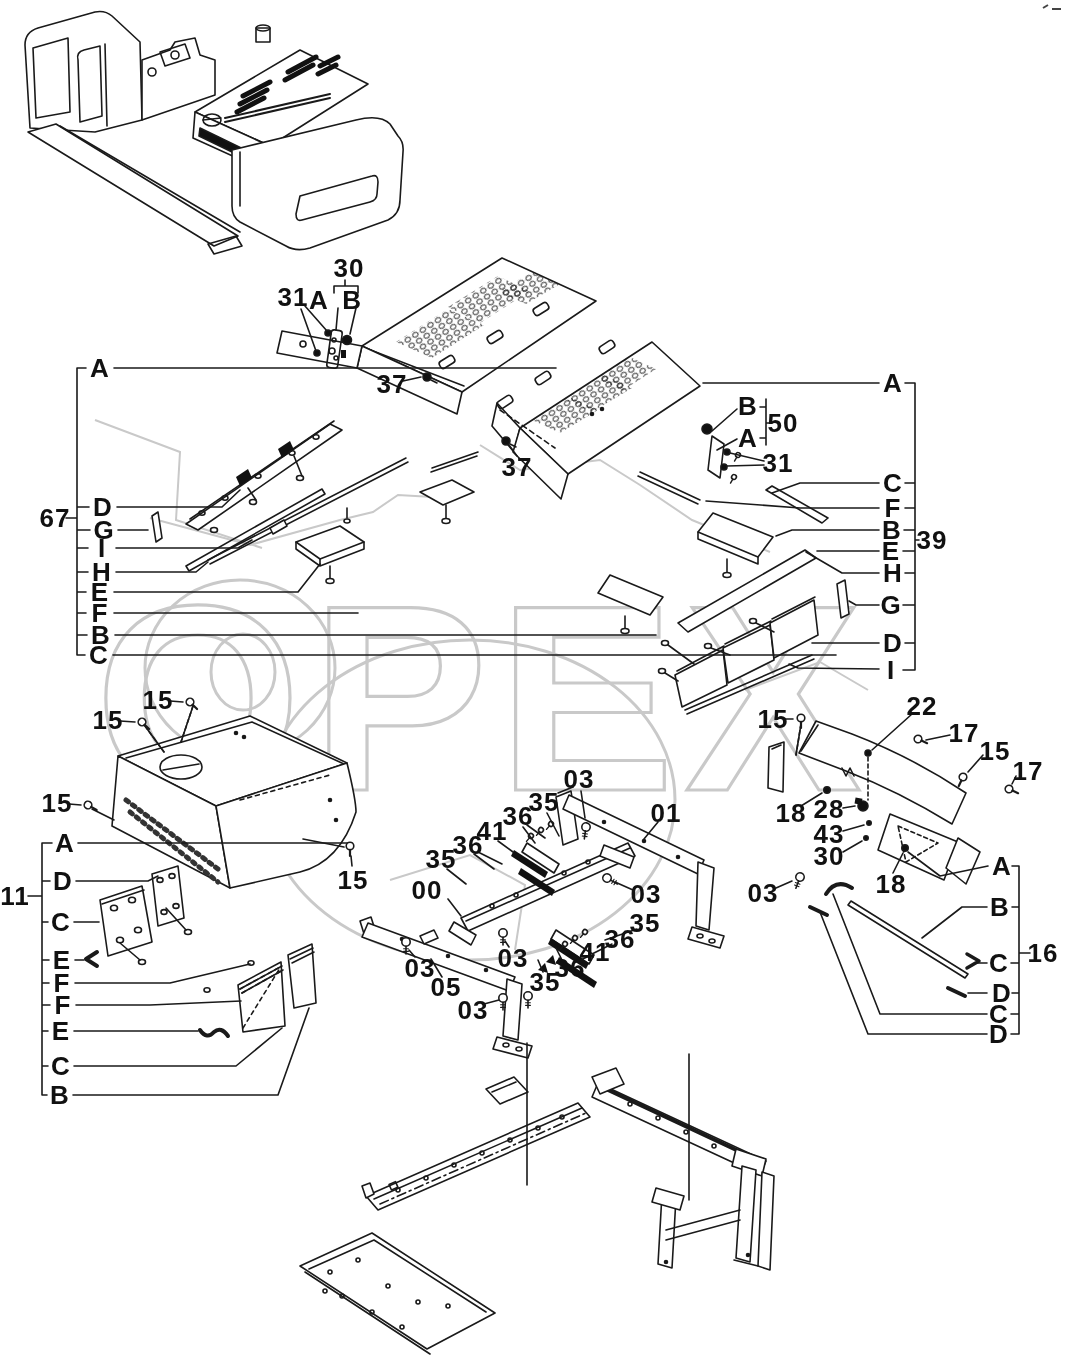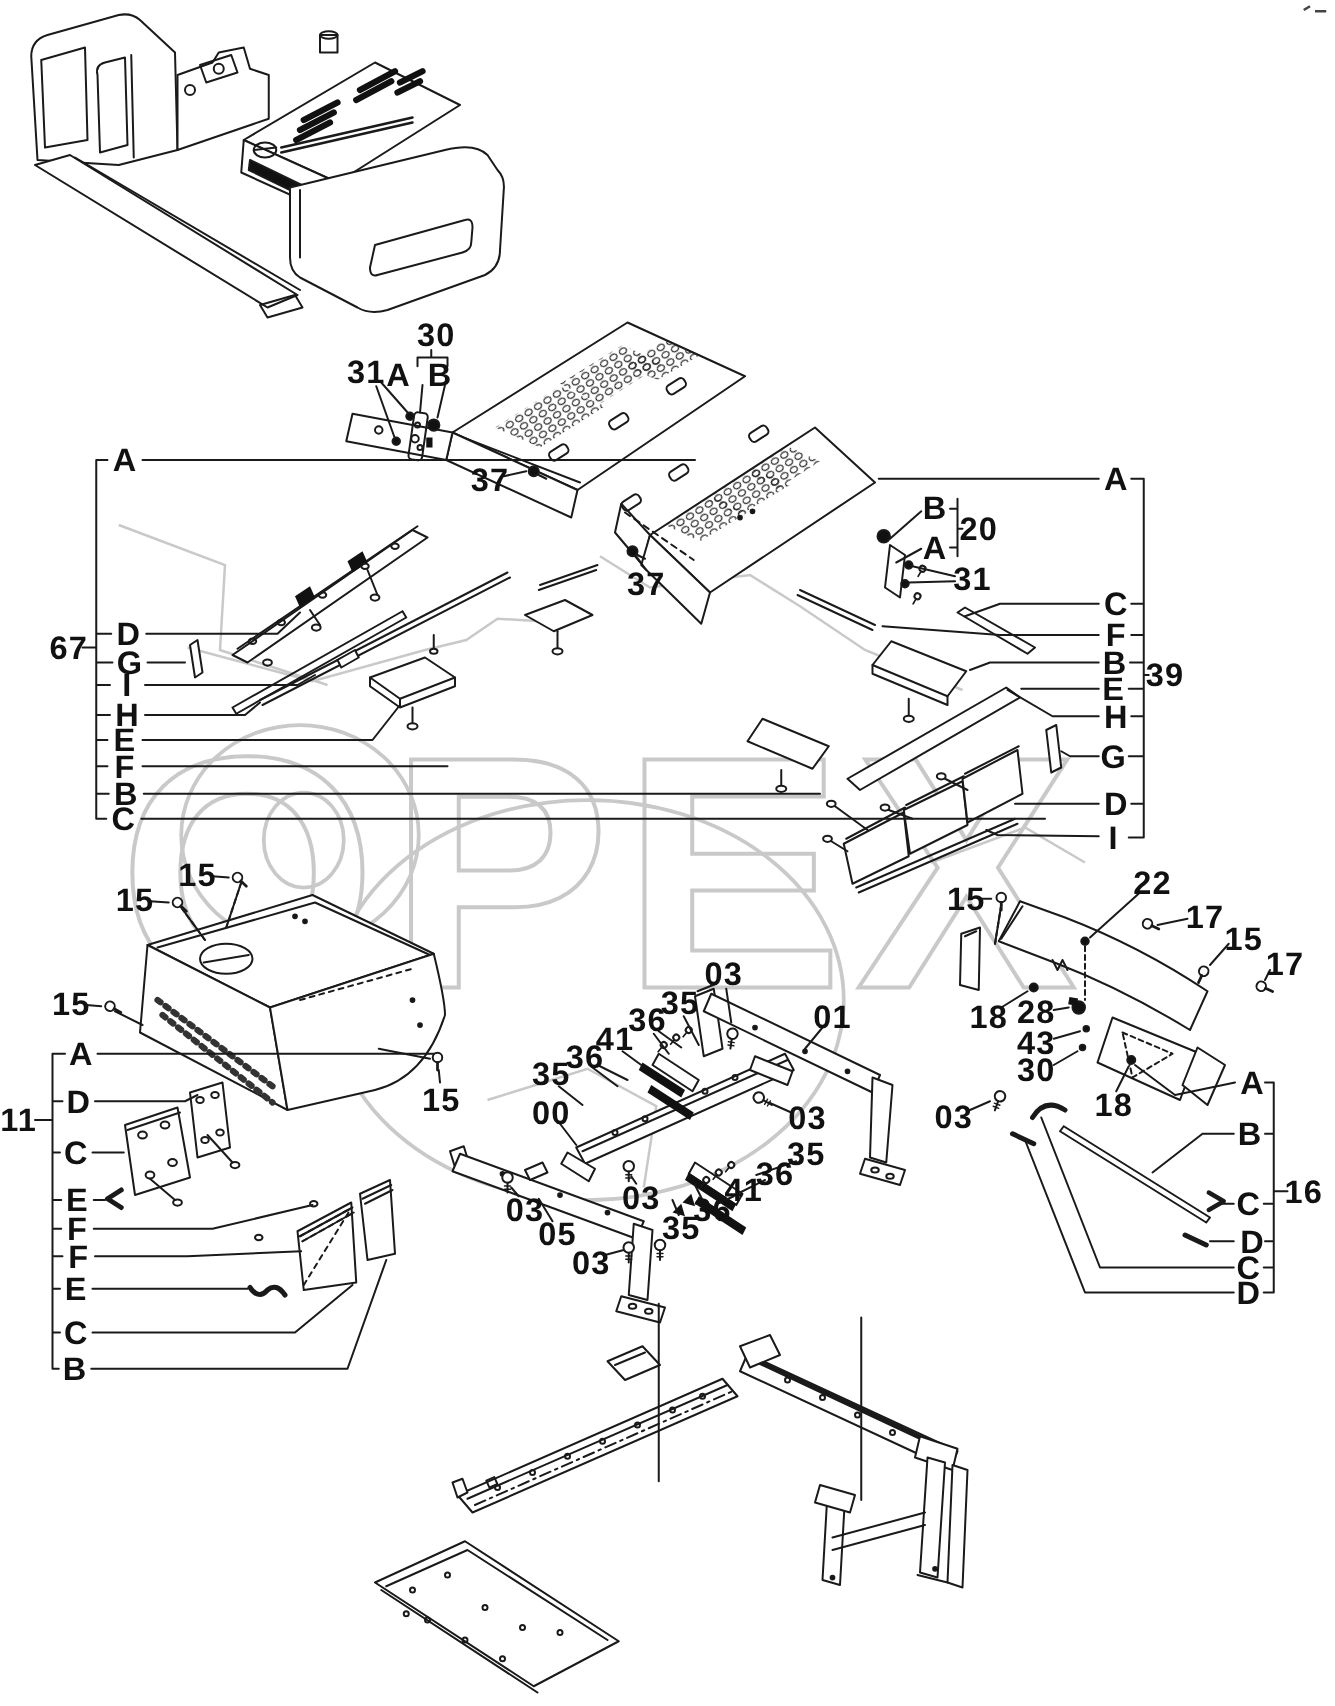--- a/index.html
+++ b/index.html
@@ -416,21 +416,21 @@
     </g>
   </g>
 </svg>
 
 <div class="lbl" style="left:349px;top:268px">30</div>
 <div class="lbl" style="left:293px;top:297px">31</div>
 <div class="lbl" style="left:337px;top:300px;letter-spacing:4px">A B</div>
 <div class="lbl" style="left:392px;top:384px">37</div>
 <div class="lbl" style="left:517px;top:467px">37</div>
 <div class="lbl" style="left:748px;top:406px">B</div>
-<div class="lbl" style="left:783px;top:423px">20</div>
+<div class="lbl" style="left:783px;top:423px">50</div>
 <div class="lbl" style="left:748px;top:438px">A</div>
 <div class="lbl" style="left:778px;top:463px">31</div>
 
 <div class="lbl" style="left:55px;top:518px">67</div>
 <div class="lbl" style="left:100px;top:368px">A</div>
 <div class="lbl" style="left:103px;top:507px">D</div>
 <div class="lbl" style="left:104px;top:530px">G</div>
 <div class="lbl" style="left:102px;top:548px">I</div>
 <div class="lbl" style="left:102px;top:572px">H</div>
 <div class="lbl" style="left:100px;top:592px">E</div>
@@ -476,21 +476,21 @@
 <div class="lbl" style="left:995px;top:751px">15</div>
 <div class="lbl" style="left:964px;top:733px">17</div>
 <div class="lbl" style="left:1028px;top:771px">17</div>
 <div class="lbl" style="left:791px;top:813px">18</div>
 <div class="lbl" style="left:891px;top:884px">18</div>
 <div class="lbl" style="left:922px;top:706px">22</div>
 <div class="lbl" style="left:829px;top:809px">28</div>
 <div class="lbl" style="left:829px;top:834px">43</div>
 <div class="lbl" style="left:829px;top:856px">30</div>
 
-<div class="lbl" style="left:441px;top:890px">00</div>
+<div class="lbl" style="left:427px;top:890px">00</div>
 <div class="lbl" style="left:666px;top:813px">01</div>
 <div class="lbl" style="left:446px;top:987px">05</div>
 <div class="lbl" style="left:579px;top:779px">03</div>
 <div class="lbl" style="left:646px;top:894px">03</div>
 <div class="lbl" style="left:763px;top:893px">03</div>
 <div class="lbl" style="left:513px;top:958px">03</div>
 <div class="lbl" style="left:420px;top:968px">03</div>
 <div class="lbl" style="left:473px;top:1010px">03</div>
 <div class="lbl" style="left:544px;top:802px">35</div>
 <div class="lbl" style="left:441px;top:859px">35</div>

